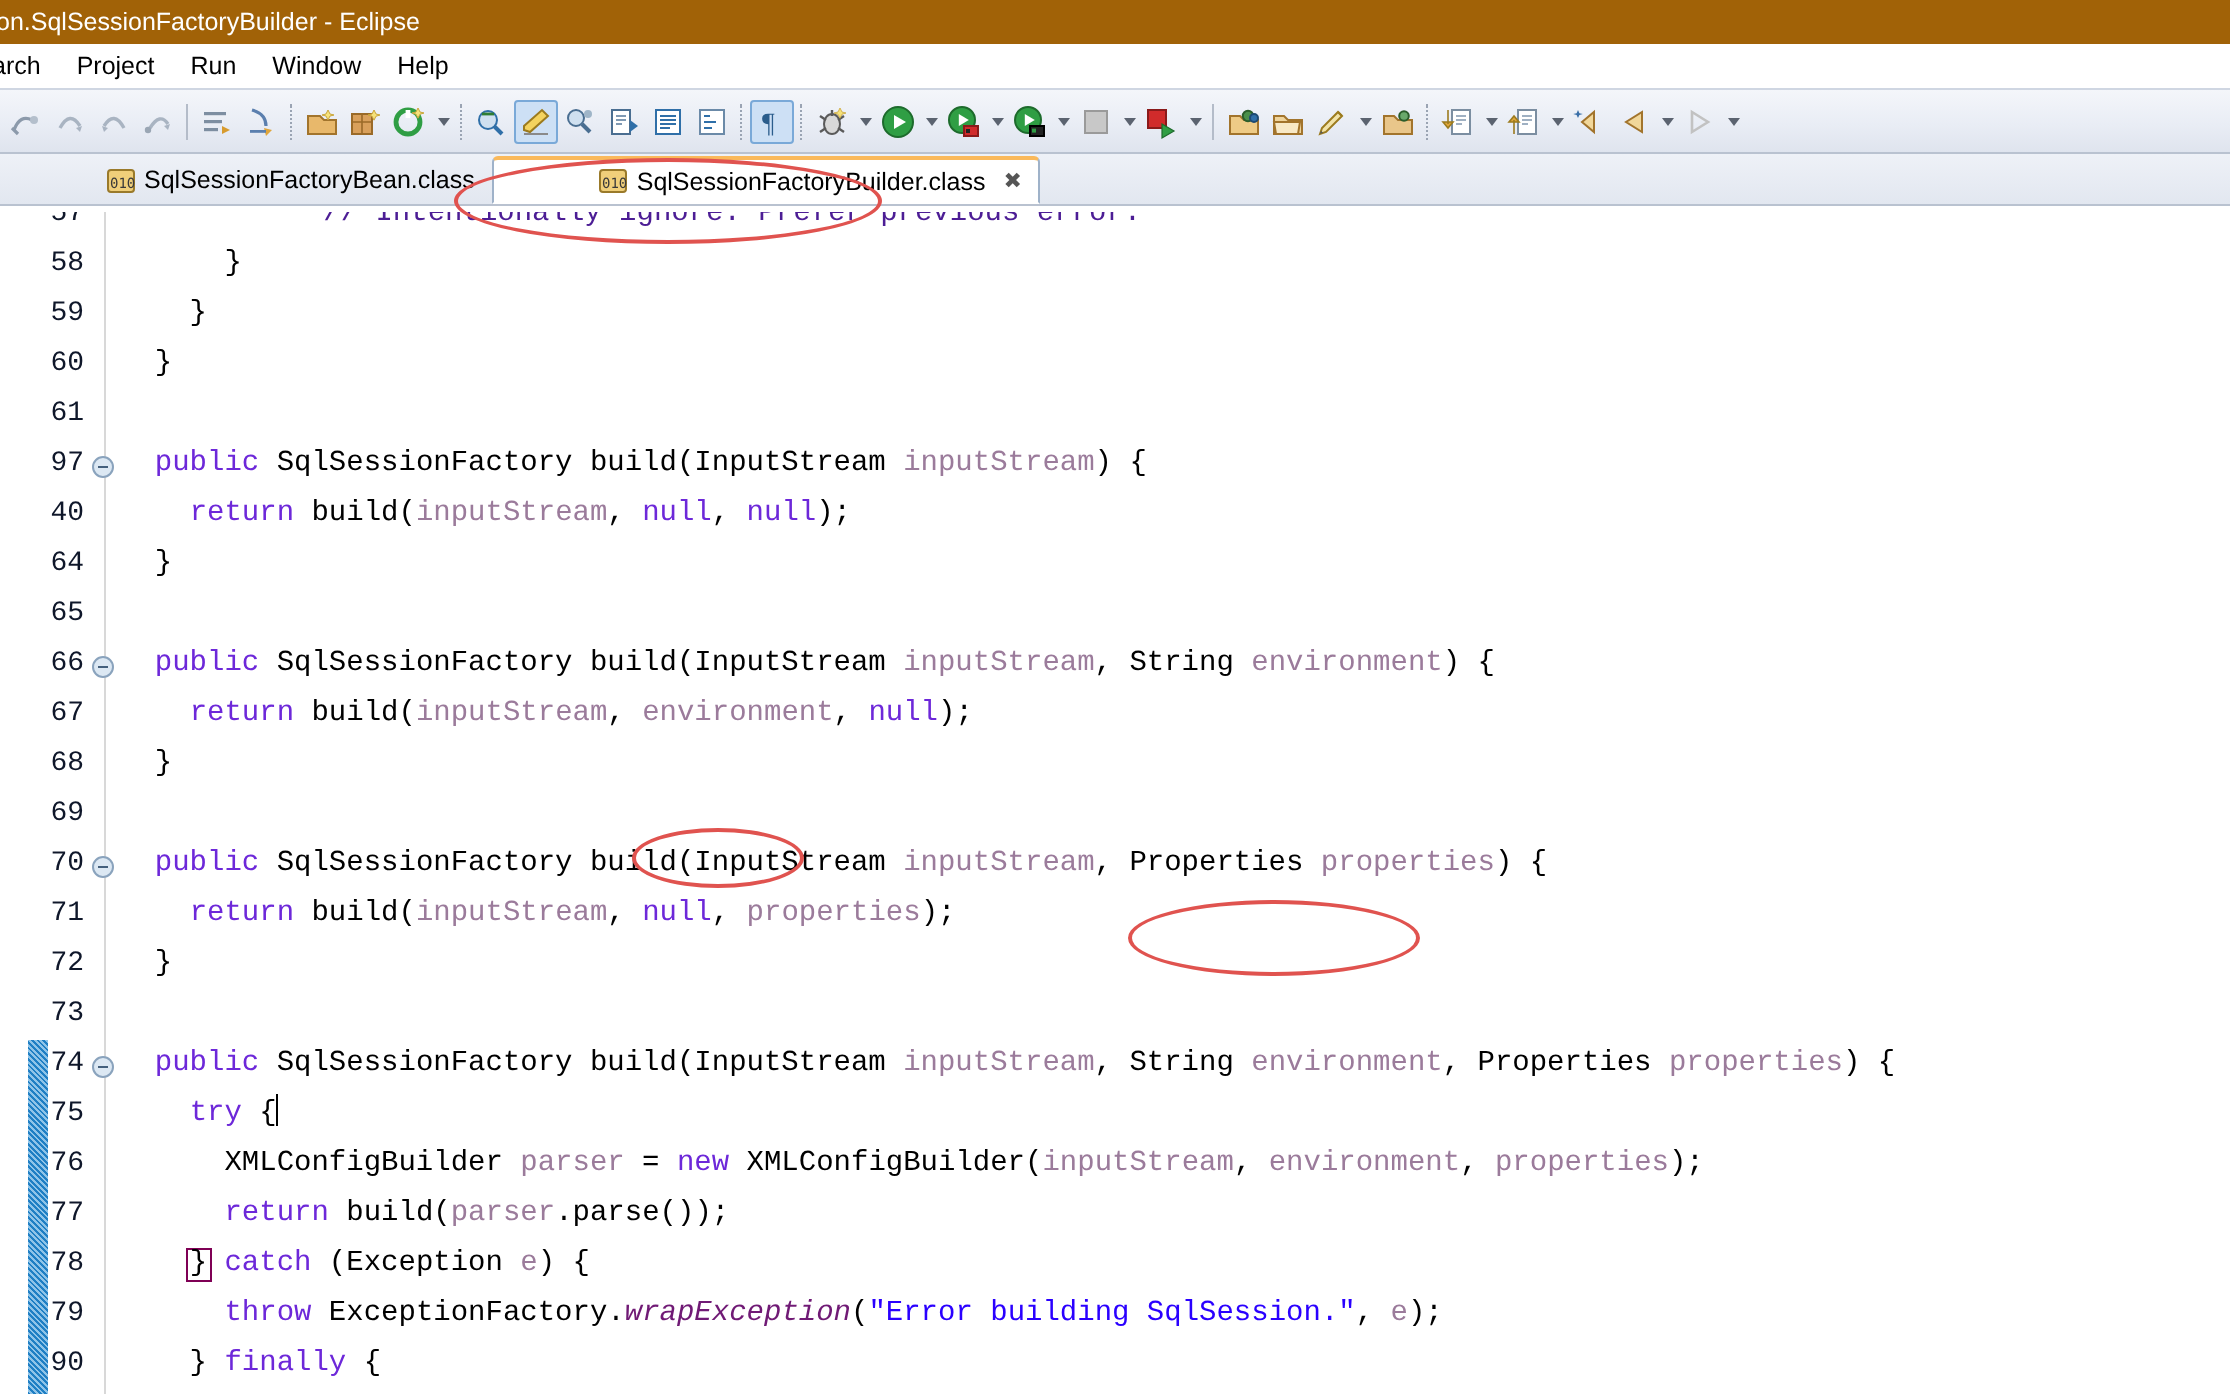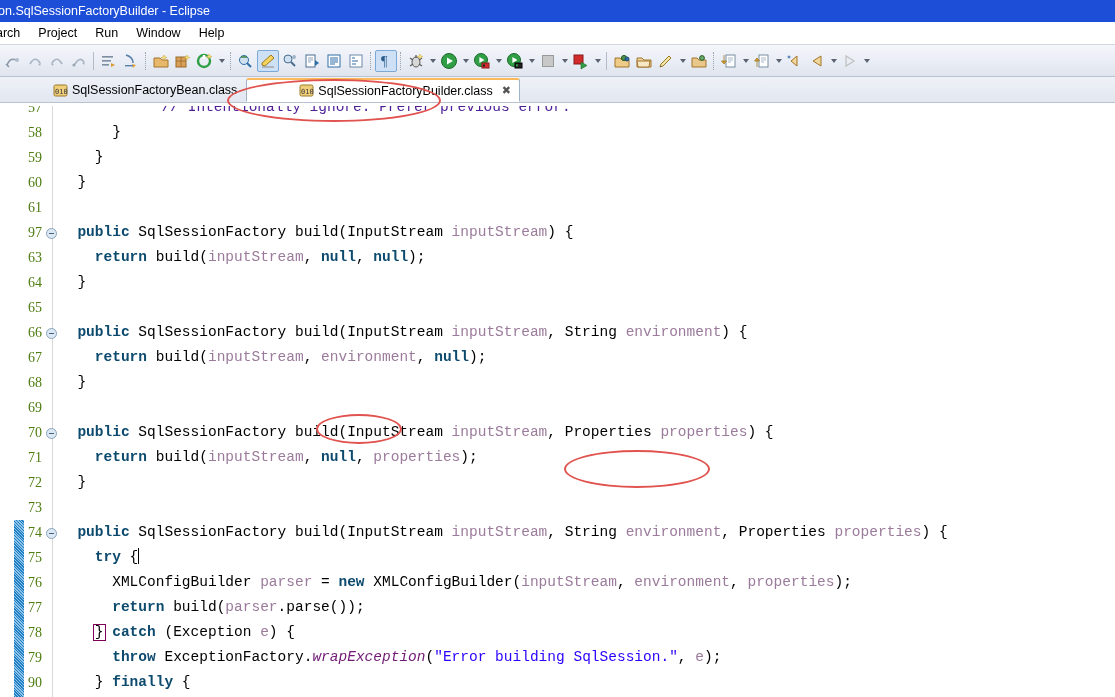--- a/index.html
+++ b/index.html
@@ -6,21 +6,21 @@
   body{
     width:1115px;height:697px;overflow:hidden;
     background:#ffffff;
     font-family:"Liberation Sans", sans-serif;
     -webkit-font-smoothing:none;
   }
   #app{position:relative;width:1115px;height:697px;overflow:hidden;}
 
   
   .titlebar{
-    height:22px;background:#1d4ed8;color:#ffffff;
+    height:22px;background:#a16207;color:#ffffff;
     display:flex;align-items:center;
     font-size:12.5px;padding-left:0px;
     white-space:nowrap;overflow:hidden;
   }
   .titlebar .ttl{padding-left:0px;margin-left:-2px;letter-spacing:0px;}
 
   
   .menubar{
     height:22px;background:#ffffff;display:flex;align-items:center;
     font-size:12.5px;color:#000;white-space:nowrap;overflow:hidden;
@@ -78,33 +78,33 @@
   }
   .codearea{position:absolute;left:0;top:0;right:0;bottom:0;}
   .line{
     position:relative;height:25px;line-height:25px;white-space:pre;
     font-family:"Liberation Mono","DejaVu Sans Mono",monospace;
     font-size:14.5px;color:#000;
   }
   .line.cur{background:#e8f0fb;}
   .ln{
     position:absolute;left:0;width:42px;text-align:right;
-    color:#4d7c0f;font-family:Liberation Serif, serif;font-size:14px;
+    color:#0f172a;font-family:Liberation Mono, monospace;font-size:14px;
   }
   .fold{
     position:absolute;left:46px;top:8px;width:11px;height:11px;
     border:1px solid #8aa3bd;border-radius:50%;background:#dce8f3;
     box-sizing:border-box;
   }
   .fold:before{
     content:"";position:absolute;left:2px;top:4px;width:5px;height:1px;background:#44607d;
   }
   .code{position:absolute;left:60px;top:0;white-space:pre;}
 
-  .kw{color:#0c4a6e;font-weight:bold;}
+  .kw{color:#6d28d9;font-weight:normal;}
   .param{color:#9b7b9b;}
   .str{color:#2a00ff;}
   .cmt{color:#4c1d95;margin-left:32px;}
   .ital{font-style:italic;color:#701a75;}
   .pl{color:#000;}
 
   .cursor{
     display:inline-block;width:1px;height:16px;background:#000;
     vertical-align:-3px;margin:0 0 0 0;
   }
@@ -387,21 +387,21 @@
   <div class="editor">
     <div class="gutter"></div>
     <div class="changebar" id="changebar" style="top: 414px; height: 177px;"></div>
     <div class="codearea" id="codearea" style="top: -11px;">
         <div class="line" style="top: 0px; position: absolute;"><span class="ln">57</span><span class="code"><span class="pl">        </span><span class="cmt">// Intentionally ignore. Prefer previous error.</span></span></div>
         <div class="line" style="top: 25px; position: absolute;"><span class="ln">58</span><span class="code"><span class="pl">      }</span></span></div>
         <div class="line" style="top: 50px; position: absolute;"><span class="ln">59</span><span class="code"><span class="pl">    }</span></span></div>
         <div class="line" style="top: 75px; position: absolute;"><span class="ln">60</span><span class="code"><span class="pl">  }</span></span></div>
         <div class="line" style="top: 100px; position: absolute;"><span class="ln">61</span><span class="code"></span></div>
         <div class="line" style="top: 125px; position: absolute;"><span class="ln">97</span><span class="fold"></span><span class="code"><span class="pl">  </span><span class="kw">public</span><span class="pl"> SqlSessionFactory build(InputStream </span><span class="param">inputStream</span><span class="pl">) {</span></span></div>
-        <div class="line" style="top: 150px; position: absolute;"><span class="ln">63</span><span class="code"><span class="pl">    </span><span class="kw">return</span><span class="pl"> build(</span><span class="param">inputStream</span><span class="pl">, </span><span class="kw">null</span><span class="pl">, </span><span class="kw">null</span><span class="pl">);</span></span></div>
+        <div class="line" style="top: 150px; position: absolute;"><span class="ln">40</span><span class="code"><span class="pl">    </span><span class="kw">return</span><span class="pl"> build(</span><span class="param">inputStream</span><span class="pl">, </span><span class="kw">null</span><span class="pl">, </span><span class="kw">null</span><span class="pl">);</span></span></div>
         <div class="line" style="top: 175px; position: absolute;"><span class="ln">64</span><span class="code"><span class="pl">  }</span></span></div>
         <div class="line" style="top: 200px; position: absolute;"><span class="ln">65</span><span class="code"></span></div>
         <div class="line" style="top: 225px; position: absolute;"><span class="ln">66</span><span class="fold"></span><span class="code"><span class="pl">  </span><span class="kw">public</span><span class="pl"> SqlSessionFactory build(InputStream </span><span class="param">inputStream</span><span class="pl">, String </span><span class="param">environment</span><span class="pl">) {</span></span></div>
         <div class="line" style="top: 250px; position: absolute;"><span class="ln">67</span><span class="code"><span class="pl">    </span><span class="kw">return</span><span class="pl"> build(</span><span class="param">inputStream</span><span class="pl">, </span><span class="param">environment</span><span class="pl">, </span><span class="kw">null</span><span class="pl">);</span></span></div>
         <div class="line" style="top: 275px; position: absolute;"><span class="ln">68</span><span class="code"><span class="pl">  }</span></span></div>
         <div class="line" style="top: 300px; position: absolute;"><span class="ln">69</span><span class="code"></span></div>
         <div class="line" style="top: 325px; position: absolute;"><span class="ln">70</span><span class="fold"></span><span class="code"><span class="pl">  </span><span class="kw">public</span><span class="pl"> SqlSessionFactory build(InputStream </span><span class="param">inputStream</span><span class="pl">, Properties </span><span class="param">properties</span><span class="pl">) {</span></span></div>
         <div class="line" style="top: 350px; position: absolute;"><span class="ln">71</span><span class="code"><span class="pl">    </span><span class="kw">return</span><span class="pl"> build(</span><span class="param">inputStream</span><span class="pl">, </span><span class="kw">null</span><span class="pl">, </span><span class="param">properties</span><span class="pl">);</span></span></div>
         <div class="line" style="top: 375px; position: absolute;"><span class="ln">72</span><span class="code"><span class="pl">  }</span></span></div>
         <div class="line" style="top: 400px; position: absolute;"><span class="ln">73</span><span class="code"></span></div>

